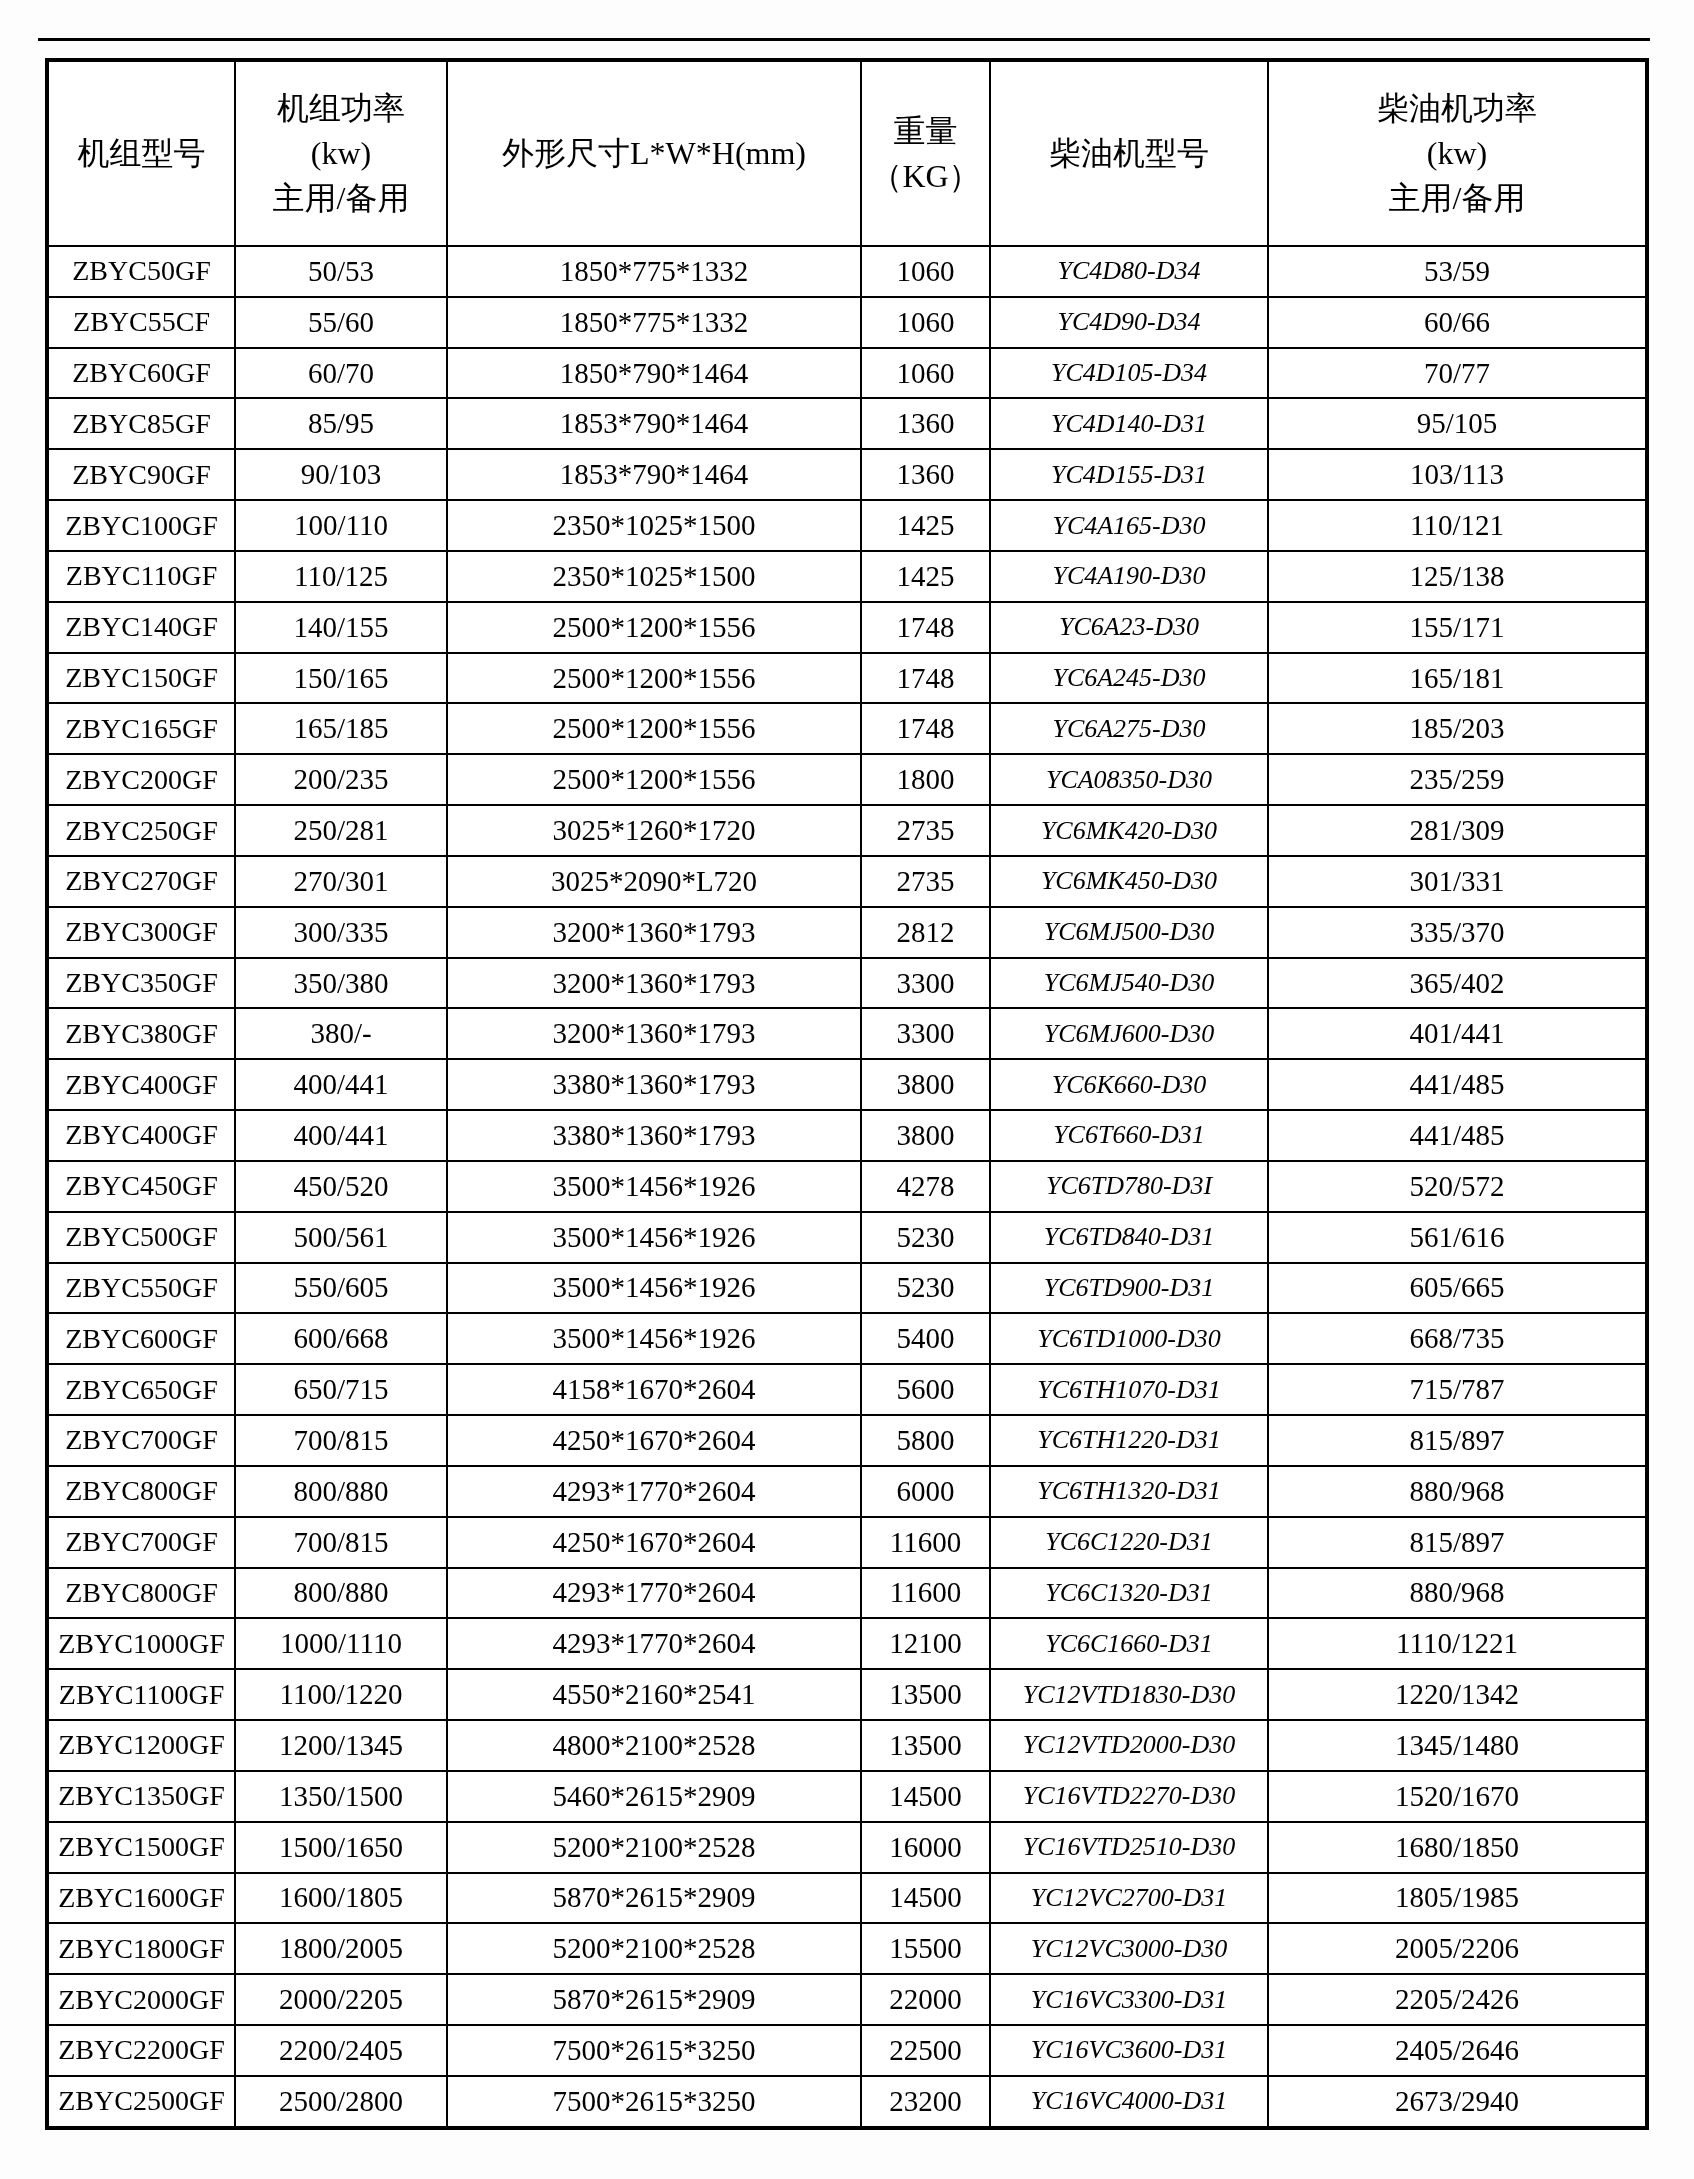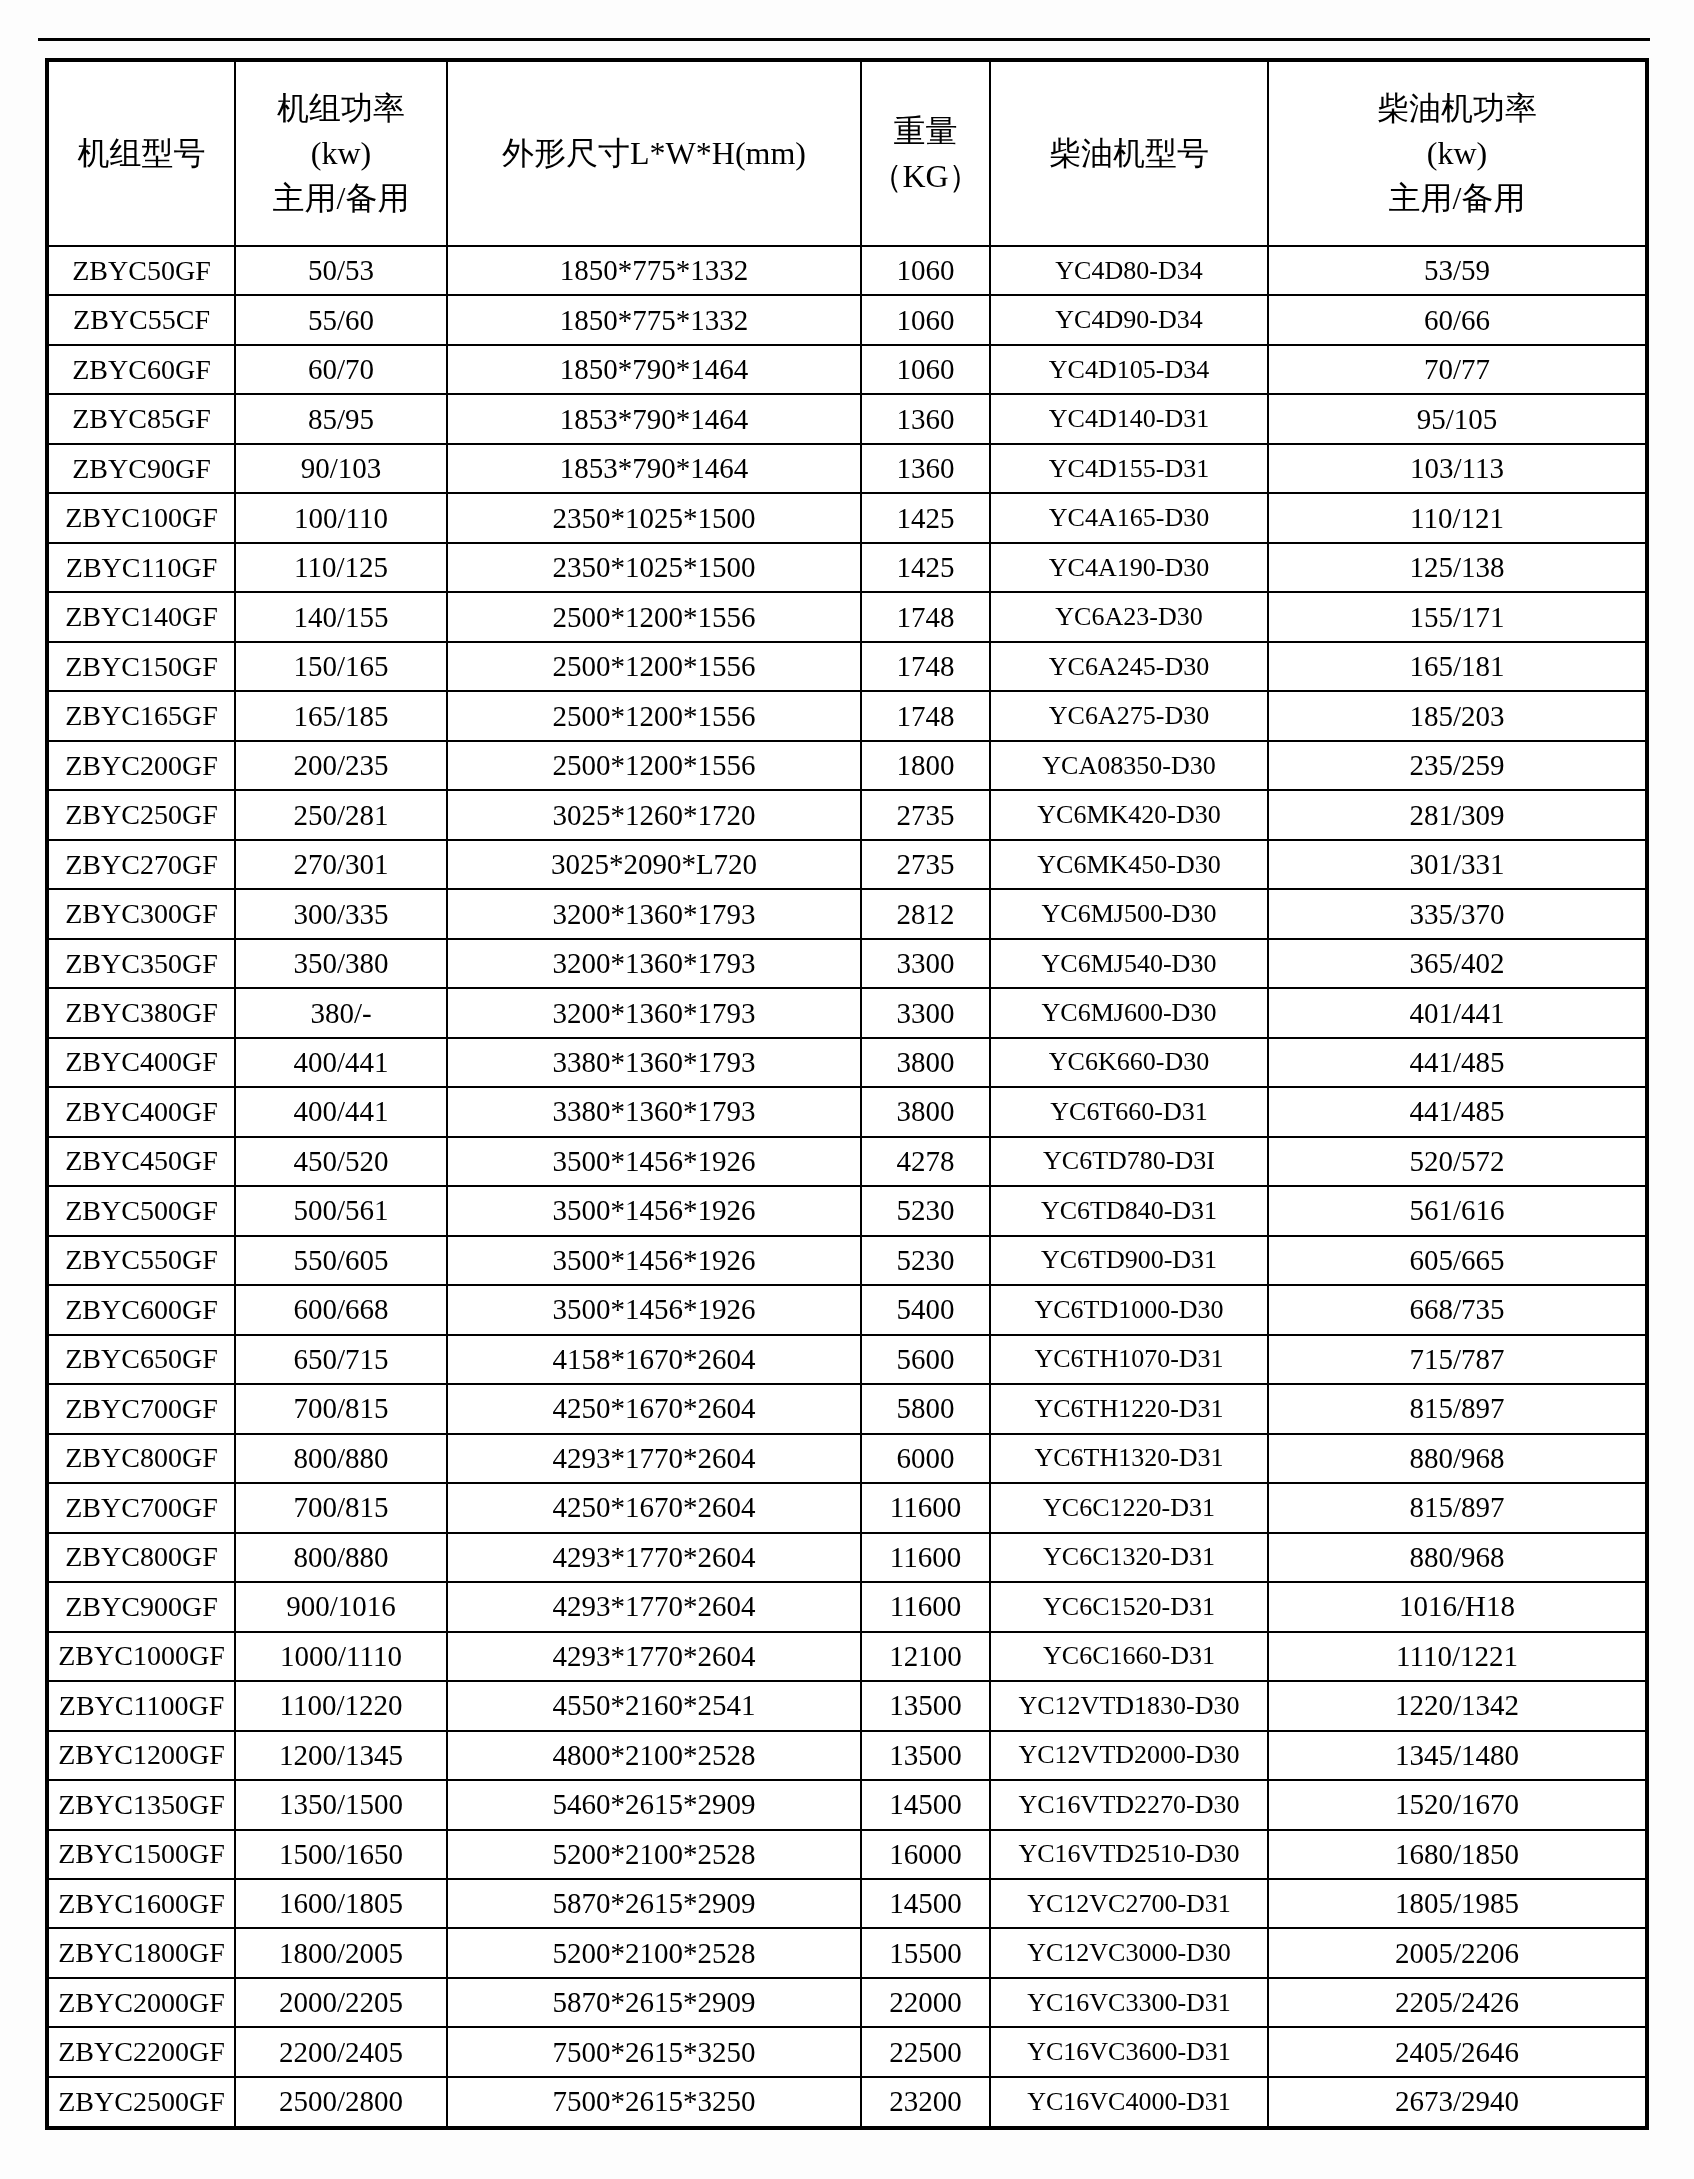--- a/index.html
+++ b/index.html
@@ -35,21 +35,21 @@
     white-space:pre-line;
     line-height:1.4;
     height:183px;
   }
   tbody td{
     font-size:29px;
     height:44px;
     white-space:nowrap;
     letter-spacing:0px;
   }
-  tbody td.c4{font-size:26px;}
+  tbody td.c4{font-size:26px;font-style:italic;}
   tbody td.c0{font-size:28px;}
   col.w0{width:188px;} col.w1{width:212px;} col.w2{width:414px;}
   col.w3{width:129px;} col.w4{width:278px;} col.w5{width:379px;}
 </style>
 </head>
 <body>
 
 <div class="top-rule"></div>
 
 <table class="spec">
@@ -287,28 +287,20 @@
       </tr>
       <tr>
         <td class="c0">ZBYC800GF</td>
         <td class="c1">800/880</td>
         <td class="c2">4293*1770*2604</td>
         <td class="c3">11600</td>
         <td class="c4">YC6C1320-D31</td>
         <td class="c5">880/968</td>
       </tr>
       <tr>
-        <td class="c0">ZBYC900GF</td>
-        <td class="c1">900/1016</td>
-        <td class="c2">4293*1770*2604</td>
-        <td class="c3">11600</td>
-        <td class="c4">YC6C1520-D31</td>
-        <td class="c5">1016/H18</td>
-      </tr>
-      <tr>
         <td class="c0">ZBYC1000GF</td>
         <td class="c1">1000/1110</td>
         <td class="c2">4293*1770*2604</td>
         <td class="c3">12100</td>
         <td class="c4">YC6C1660-D31</td>
         <td class="c5">1110/1221</td>
       </tr>
       <tr>
         <td class="c0">ZBYC1100GF</td>
         <td class="c1">1100/1220</td>

